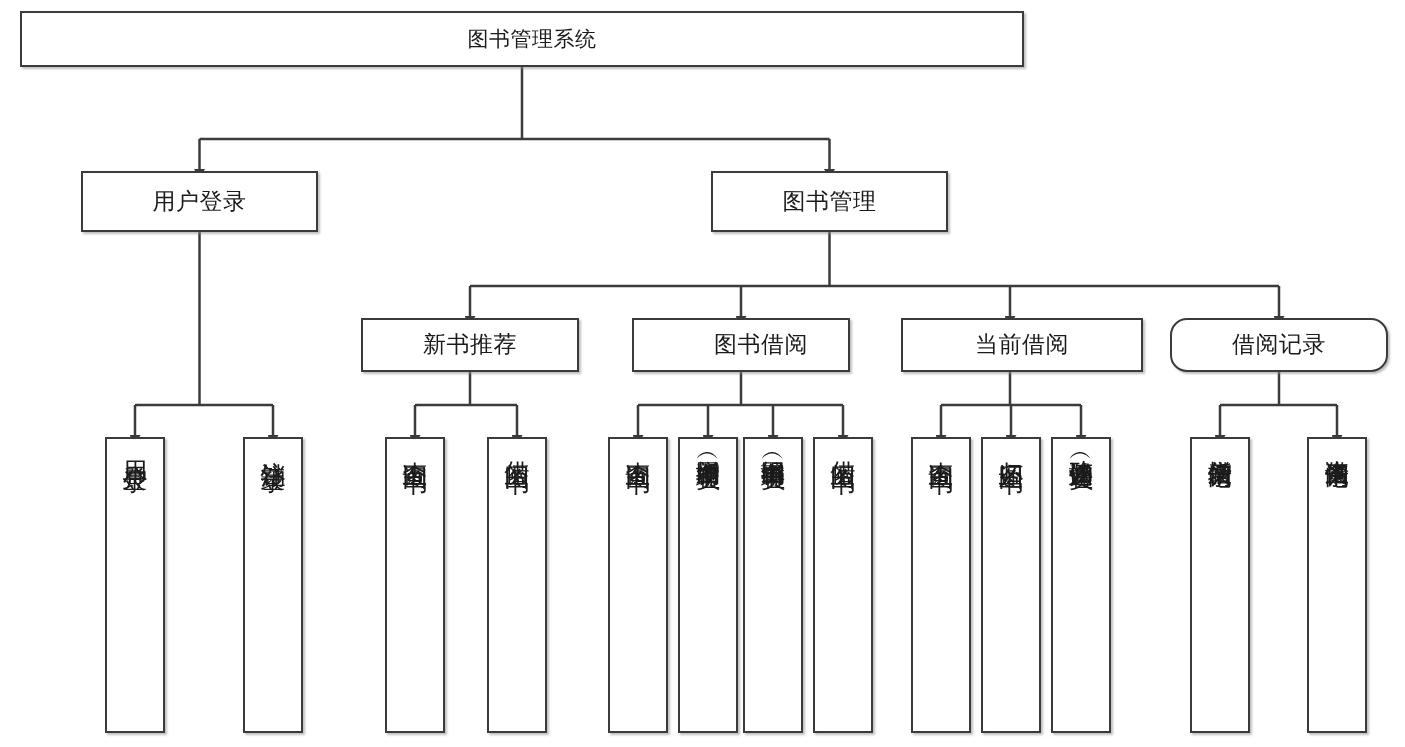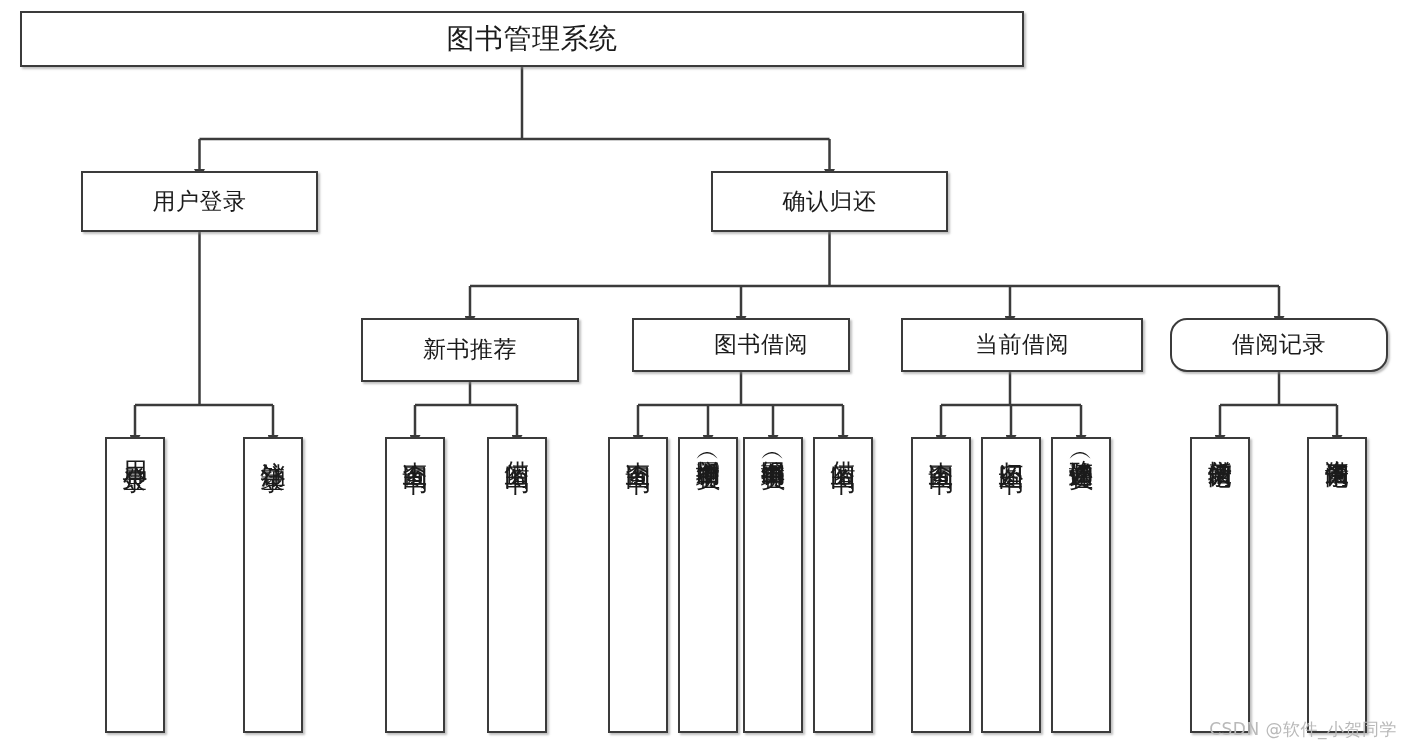--- a/index.html
+++ b/index.html
@@ -40,21 +40,21 @@
     display: block;
     text-align: center;
     line-height: 1.18;
     white-space: nowrap;
   }
   .node.horiz .label {
     font-size: 23px;
     letter-spacing: 0.5px;
   }
   .node.root .label {
-    font-size: 28px;
+    font-size: 21px;
     margin-left: 20px;
   }
   
   .node.vert {
     align-items: flex-start;
     justify-content: center;
     padding-top: 2px;
   }
   .node.vert .label {
     writing-mode: vertical-rl;
@@ -127,23 +127,23 @@
   </svg>
 
   <div id="node-layer">
       <div class="node horiz root" style="left: 20px; top: 11px; width: 1004px; height: 56px;">
         <span class="label">图书管理系统</span>
       </div>
       <div class="node horiz" style="left: 81px; top: 171px; width: 237px; height: 61px;">
         <span class="label">用户登录</span>
       </div>
       <div class="node horiz" style="left: 711px; top: 171px; width: 237px; height: 61px;">
-        <span class="label">确认归还</span>
+        <span class="label">图书管理</span>
       </div>
-      <div class="node horiz" style="left: 361px; top: 318px; width: 218px; height: 64px;">
+      <div class="node horiz" style="left: 361px; top: 318px; width: 218px; height: 54px;">
         <span class="label">新书推荐</span>
       </div>
       <div class="node horiz" style="left: 632px; top: 318px; width: 218px; height: 54px; padding-left: 40px;">
         <span class="label">图书借阅</span>
       </div>
       <div class="node horiz" style="left: 901px; top: 318px; width: 242px; height: 54px;">
         <span class="label">当前借阅</span>
       </div>
       <div class="node horiz" style="left: 1170px; top: 318px; width: 218px; height: 54px; border-radius: 17px;">
         <span class="label">借阅记录</span>
@@ -182,14 +182,13 @@
         <span class="label">确认归还（管理员）</span>
       </div>
       <div class="node vert tall" style="left: 1190px; top: 437px; width: 60px; height: 296px;">
         <span class="label">新增借阅记录</span>
       </div>
       <div class="node vert tall" style="left: 1307px; top: 437px; width: 60px; height: 296px;">
         <span class="label">查询借阅记录</span>
       </div>
     </div>
 
-  <div id="watermark">CSDN @软件_小贺同学</div>
 </div>
 
 </body></html>

